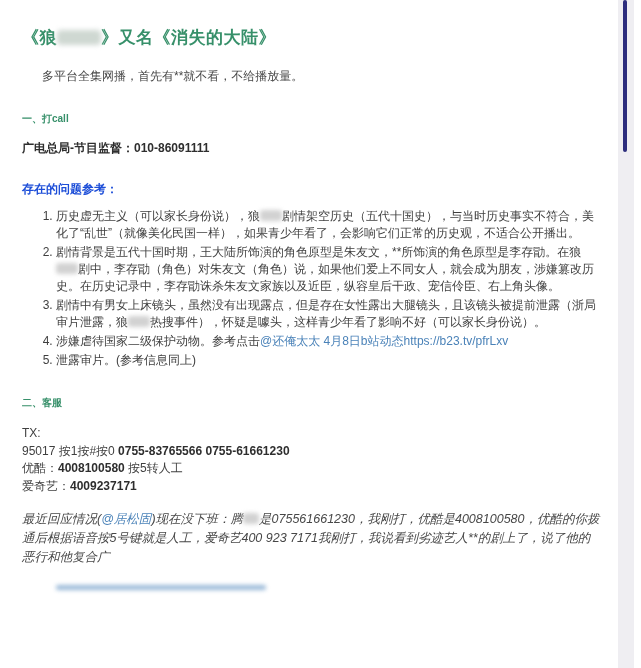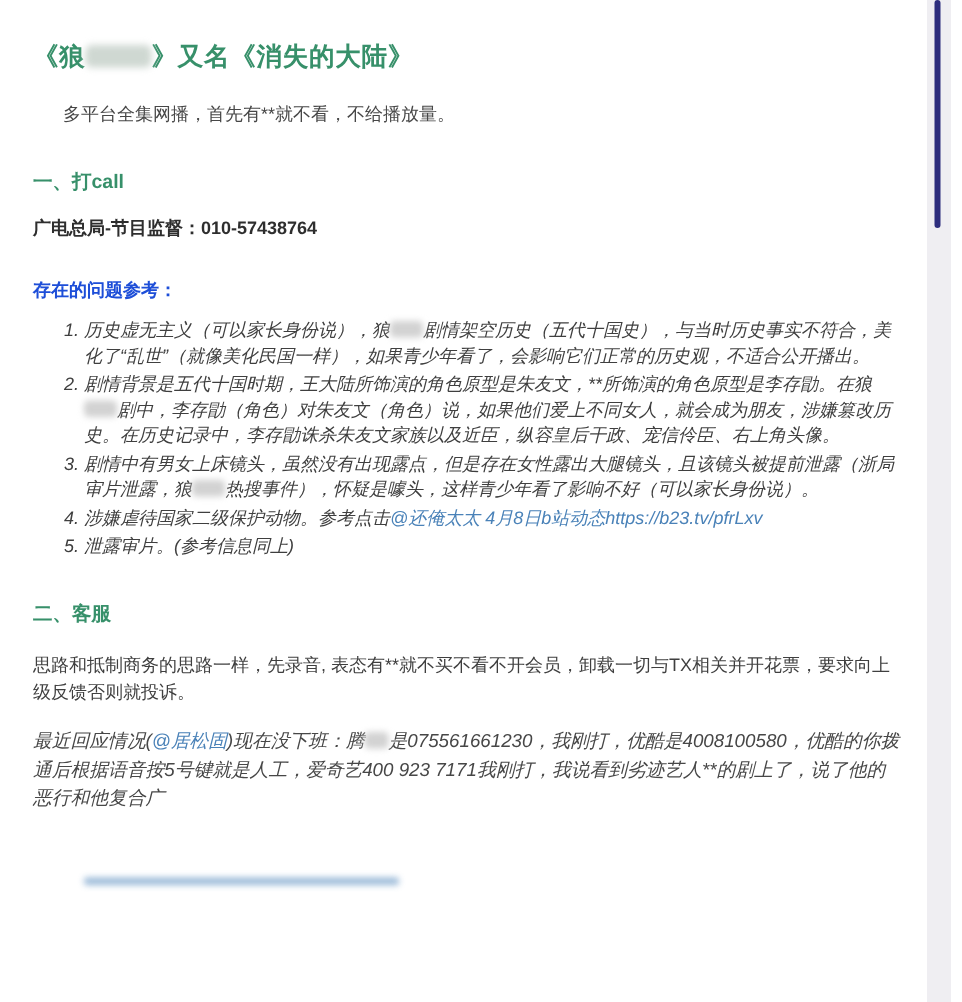--- a/index.html
+++ b/index.html
@@ -10,29 +10,29 @@
     color:#3f3f3f;
     -webkit-font-smoothing:antialiased;
   }
   .page{position:absolute;left:0;top:0;width:618px;height:588px;background:#fff;}
   .content{position:absolute;left:22px;top:0;width:578px;}
   .doc-title{
     margin-top:26px;font-size:17px;font-weight:bold;color:#37906a;letter-spacing:.5px;
   }
   .intro{margin-top:19px;font-size:12px;color:#474747;margin-left:20px;}
   .sec-heading{
-    margin-top:27px;margin-bottom:0;font-size:13px;font-weight:bold;color:#37906a;
+    margin-top:27px;margin-bottom:0;font-size:10px;font-weight:bold;color:#37906a;
   }
   .contact-block{margin-top:14px;font-size:12px;line-height:17px;}
   .b{font-weight:bold;color:#2e2e2e;}
   .note{color:#555;}
   a,.link{color:#4a82b8;text-decoration:none;cursor:pointer;}
   .label-bold{margin-top:24px;font-size:12px;font-weight:bold;color:#1d4ed8;}
   ol{margin:10px 0 0 0;padding-left:34px;font-size:12px;line-height:17px;color:#3f3f3f;}
-  ol li{margin-bottom:2px;font-style:italic;}
+  ol li{margin-bottom:2px;}
   .tx-block{margin-top:15px;font-size:12px;line-height:17.5px;}
   .para{margin-top:16px;font-size:12px;line-height:18px;color:#3f3f3f;}
   .italic-para{
     margin-top:15px;font-size:12.5px;line-height:19px;font-style:italic;color:#474747;
   }
   .censor{
     display:inline-block;height:11px;background:#d2d2d2;border-radius:3px;
     filter:blur(2px);vertical-align:-1px;
   }
   .censor-title{
@@ -61,21 +61,21 @@
 
     <div class="doc-title">
       <span>《狼</span><span class="censor-title"></span><span>》又名《消失的大陆》</span>
     </div>
 
     <div class="intro">多平台全集网播，首先有**就不看，不给播放量。</div>
 
     <div class="sec-heading">一、打call</div>
 
     <div class="contact-block">
-      <div><span class="b">广电总局-节目监督：010-57438764</span></div>
+      <div><span class="b">广电总局-节目监督：010-86091111</span></div>
     </div>
 
     <div class="label-bold">存在的问题参考：</div>
 
     <ol>
       <li>
         <span>历史虚无主义（可以家长身份说），狼</span><span class="censor w22"></span><span>剧情架空历史（五代十国史），与当时历史事实不符合，美化了“乱世”（就像美化民国一样），如果青少年看了，会影响它们正常的历史观，不适合公开播出。</span>
       </li>
       <li>
         <span>剧情背景是五代十国时期，王大陆所饰演的角色原型是朱友文，**所饰演的角色原型是李存勖。在狼</span><span class="censor w22"></span><span>剧中，李存勖（角色）对朱友文（角色）说，如果他们爱上不同女人，就会成为朋友，涉嫌篡改历史。在历史记录中，李存勖诛杀朱友文家族以及近臣，纵容皇后干政、宠信伶臣、右上角头像。</span>
@@ -86,23 +86,28 @@
       <li>
         <span>涉嫌虐待国家二级保护动物。参考点击</span><a class="link">@还俺太太</a><a class="link"> 4月8日b站动态https://b23.tv/pfrLxv</a>
       </li>
       <li>
         <span>泄露审片。(参考信息同上)</span>
       </li>
     </ol>
 
     <div class="sec-heading">二、客服</div>
 
+    <div class="tx-block">
+      <div>TX:</div>
+      <div><span>95017 按1按#按0 </span><span class="b">0755-83765566 0755-61661230</span></div>
+      <div><span>优酷：</span><span class="b">4008100580</span><span> 按5转人工</span></div>
+      <div><span>爱奇艺：</span><span class="b">4009237171</span></div>
+    </div>
 
 
-    <div class="para">思路和抵制商务的思路一样，先录音, 表态有**就不买不看不开会员，卸载一切与TX相关并开花票，要求向上级反馈否则就投诉。</div>
 
     <div class="italic-para">
       <span>最近回应情况(</span><a class="link">@居松固</a><span>)现在没下班：腾</span><span class="censor w16"></span><span>是075561661230，我刚打，优酷是4008100580，优酷的你拨通后根据语音按5号键就是人工，爱奇艺400 923 7171我刚打，我说看到劣迹艺人**的剧上了，说了他的恶行和他复合广</span>
     </div>
 
   </div>
 
   <div class="cutoff-line"></div>
 </div>
 

